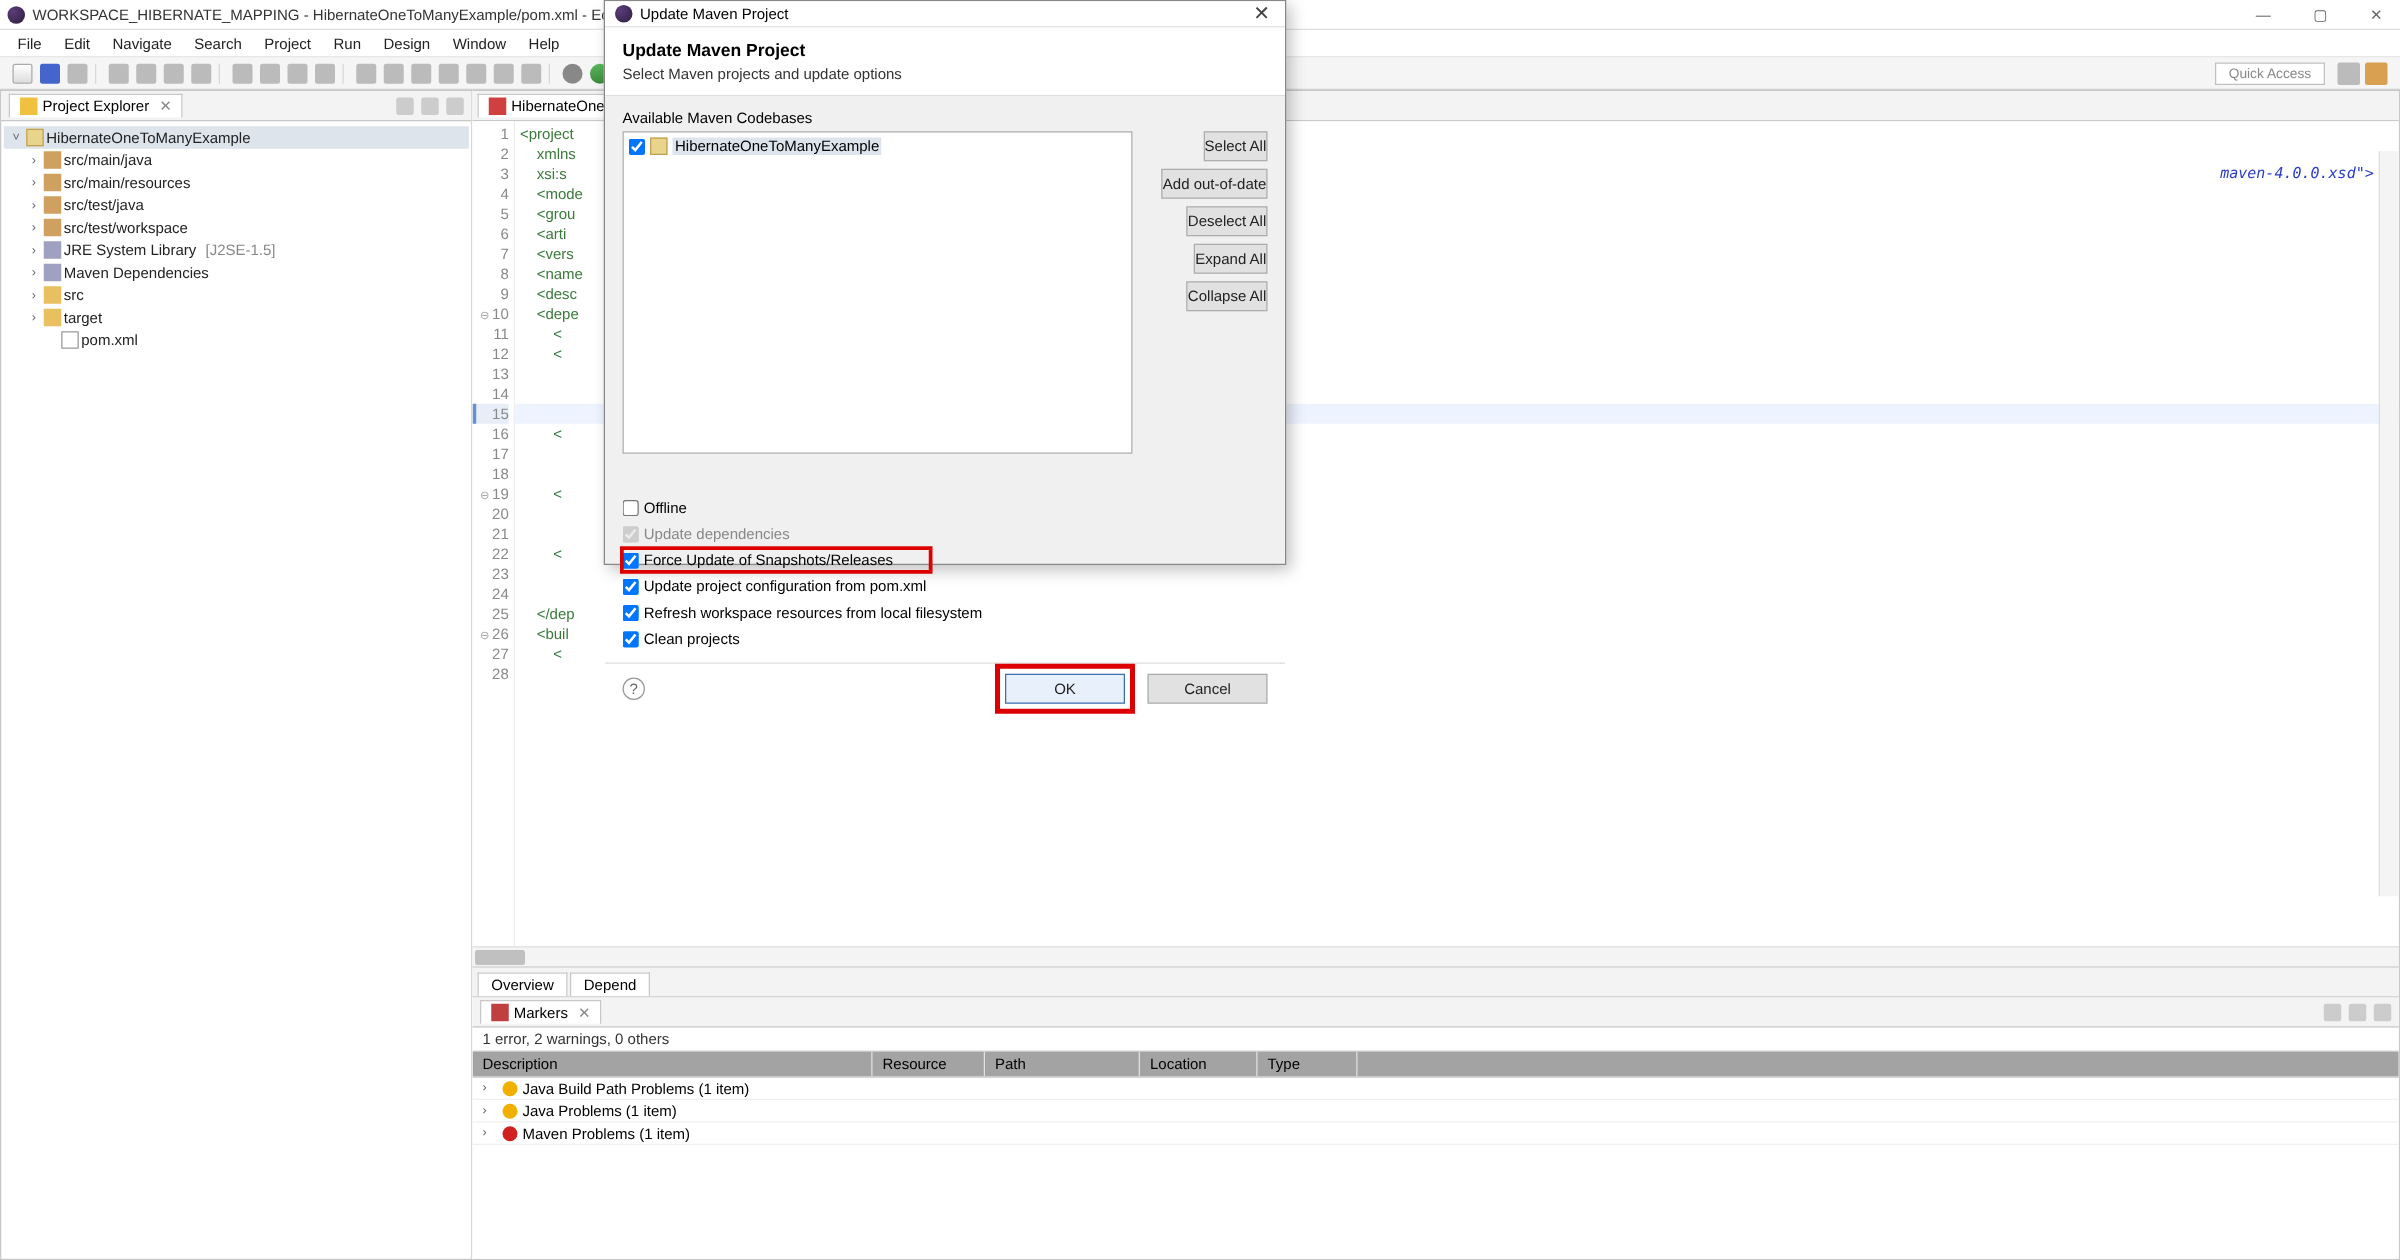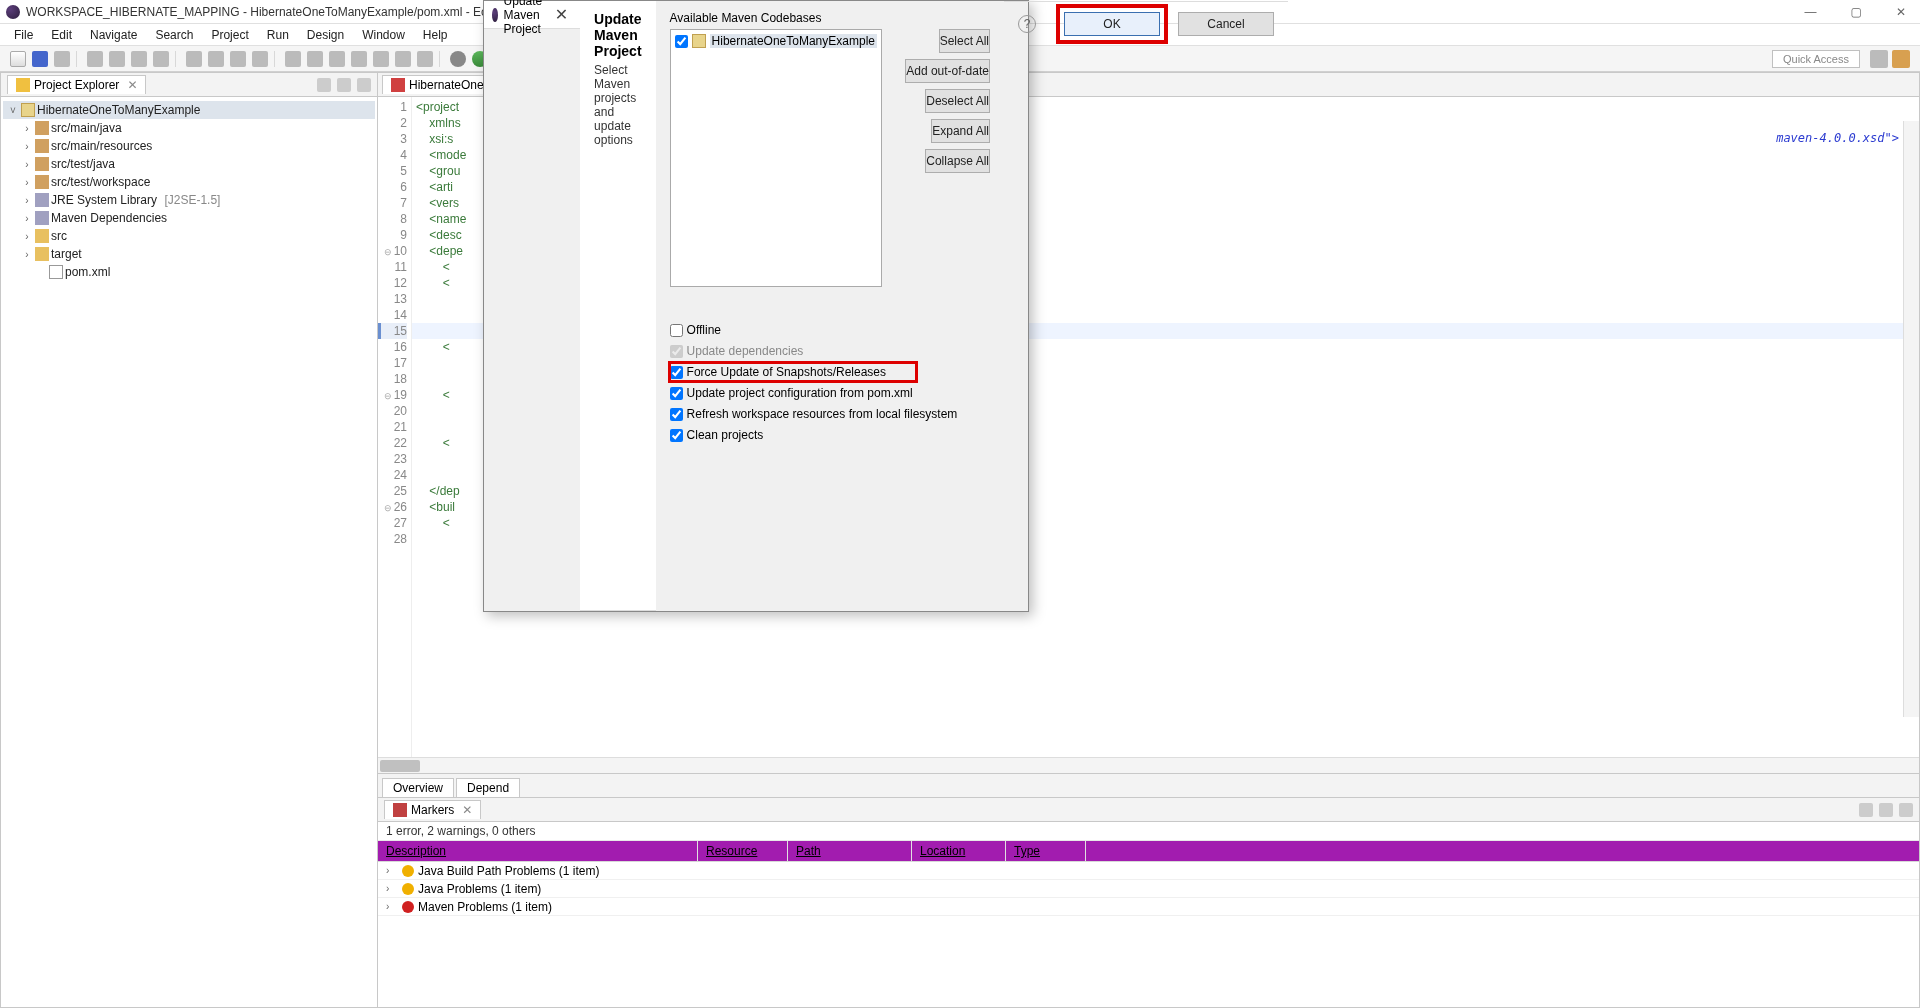--- a/index.html
+++ b/index.html
@@ -70,33 +70,33 @@
 .ed-scroll-h .thumb { position:absolute; left:2px; top:2px; height:12px; width:40px; background:#c0c0c0; border-radius:2px; }
 .ed-scroll-v { position:absolute; right:0; top:24px; bottom:40px; width:16px; background:#f4f4f4; border-left:1px solid #ddd; }
 .ed-bottom-tabs { height:24px; border-top:1px solid #c8c8c8; background:#f3f3f3; display:flex; align-items:flex-end; padding:0 4px; }
 .ed-bottom-tabs .btab { border:1px solid #c8c8c8; border-bottom:none; background:#fff; padding:2px 10px; margin-right:2px; }
 
 
 .markers { height:210px; border-top:1px solid #c8c8c8; background:#fff; display:flex; flex-direction:column; }
 .markers .view-tabbar { }
 .markers-summary { padding:2px 8px; color:#333; border-bottom:1px solid #e8e8e8; }
 .markers-table { flex:1; overflow:auto; }
-.mk-head { display:flex; border-bottom:1px solid #d8d8d8; background:#a21caf;text-decoration:underline; }
+.mk-head { display:flex; border-bottom:1px solid #d8d8d8; background:#a3a3a3; }
 .mk-head div { padding:3px 8px; border-right:1px solid #e0e0e0; }
 .mk-row { display:flex; align-items:center; height:18px; border-bottom:1px solid #f0f0f0; }
 .mk-row div { padding:0 8px; }
 .mk-col-desc { width:320px; display:flex; align-items:center; gap:4px; }
 .mk-col-res { width:90px; } .mk-col-path { width:124px; } .mk-col-loc { width:94px; } .mk-col-type { width:80px; }
 .mk-ico { width:12px; height:12px; display:inline-block; border-radius:50%; }
 .mk-ico.warn { background:#f0b000; }
 .mk-ico.err { background:#d02020; }
 .mk-tw { width:12px; color:#666; font-size:10px; }
 
 
-.dialog { position:absolute; left:483px; top:0; width:546px; height:612px; background:#f0f0f0; border:1px solid #888; box-shadow:4px 4px 12px rgba(0,0,0,0.25); display:flex; flex-direction:row; }
+.dialog { position:absolute; left:483px; top:0; width:546px; height:452px; background:#f0f0f0; border:1px solid #888; box-shadow:4px 4px 12px rgba(0,0,0,0.25); display:flex; flex-direction:column; }
 .dlg-title { height:28px; background:#fff; display:flex; align-items:center; padding:0 8px; border-bottom:1px solid #ddd; }
 .dlg-title .eclipse-icon { width:14px; height:14px; background: radial-gradient(circle at 30% 30%, #5b3d7a, #2d1e3d); border-radius:50%; margin-right:6px; }
 .dlg-title .dlg-close { margin-left:auto; font-size:16px; color:#444; cursor:pointer; padding:0 4px; }
 .dlg-header { background:#fff; padding:10px 14px; border-bottom:1px solid #ddd; }
 .dlg-header h2 { font-size:14px; font-weight:bold; margin-bottom:4px; }
 .dlg-header .sub { color:#333; }
 .dlg-body { flex:1; padding:10px 14px; display:flex; flex-direction:column; }
 .dlg-body .codebases-label { margin-bottom:4px; }
 .codebase-area { display:flex; gap:8px; }
 .codebase-tree { flex:1; height:258px; background:#fff; border:1px solid #aaa; padding:4px; }

